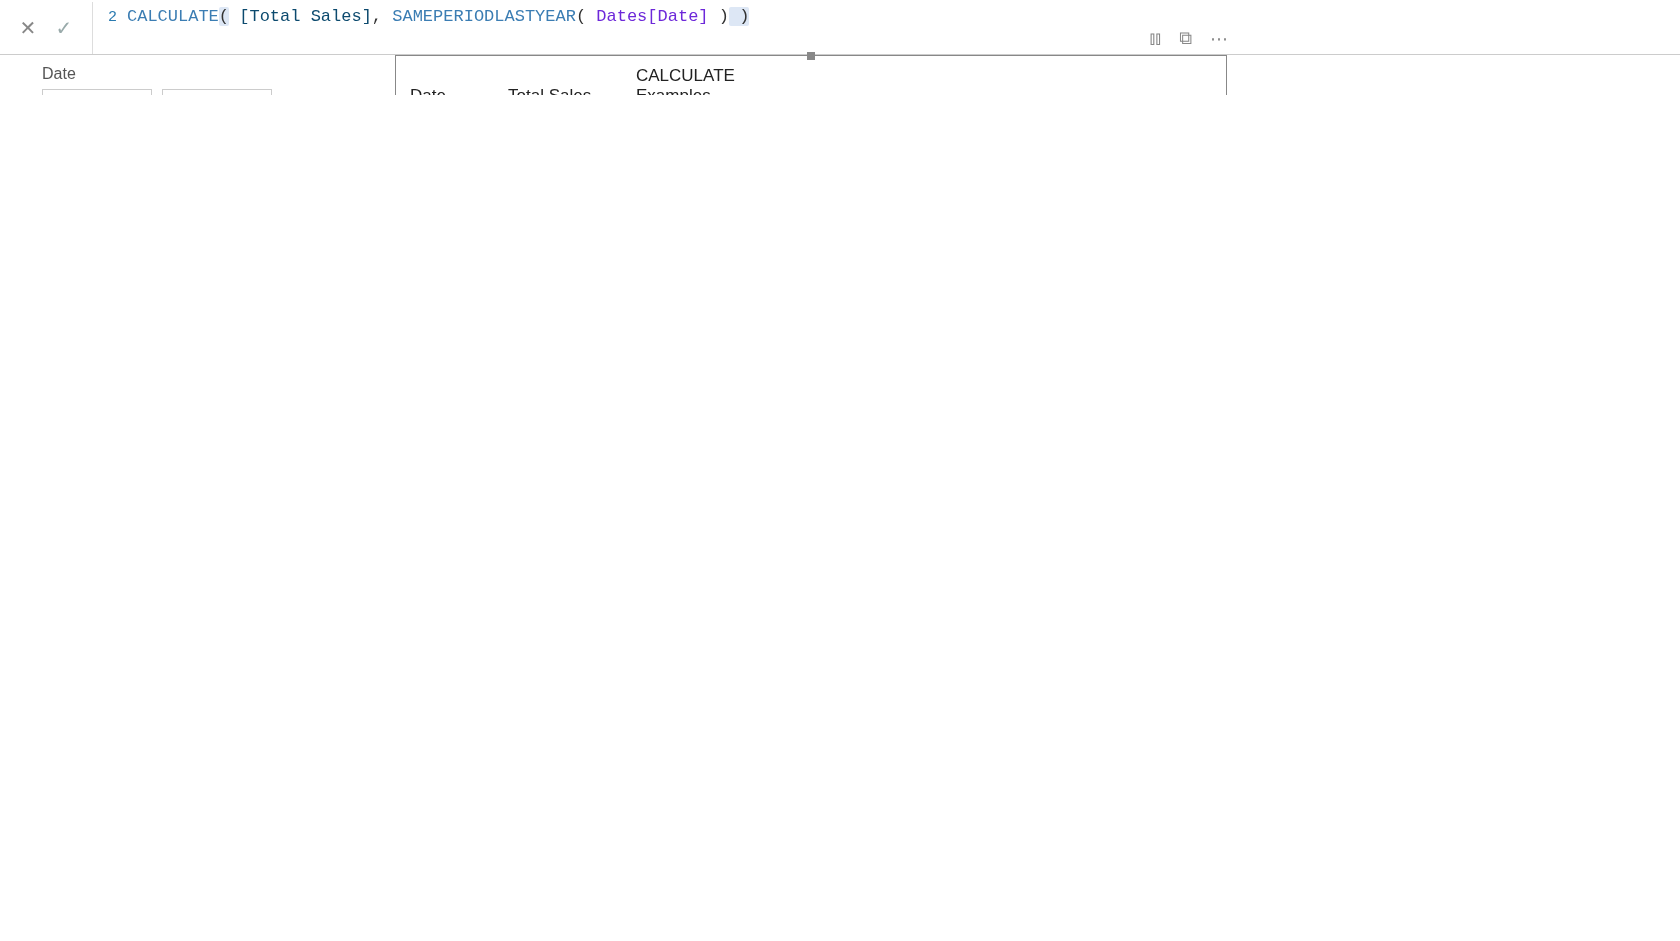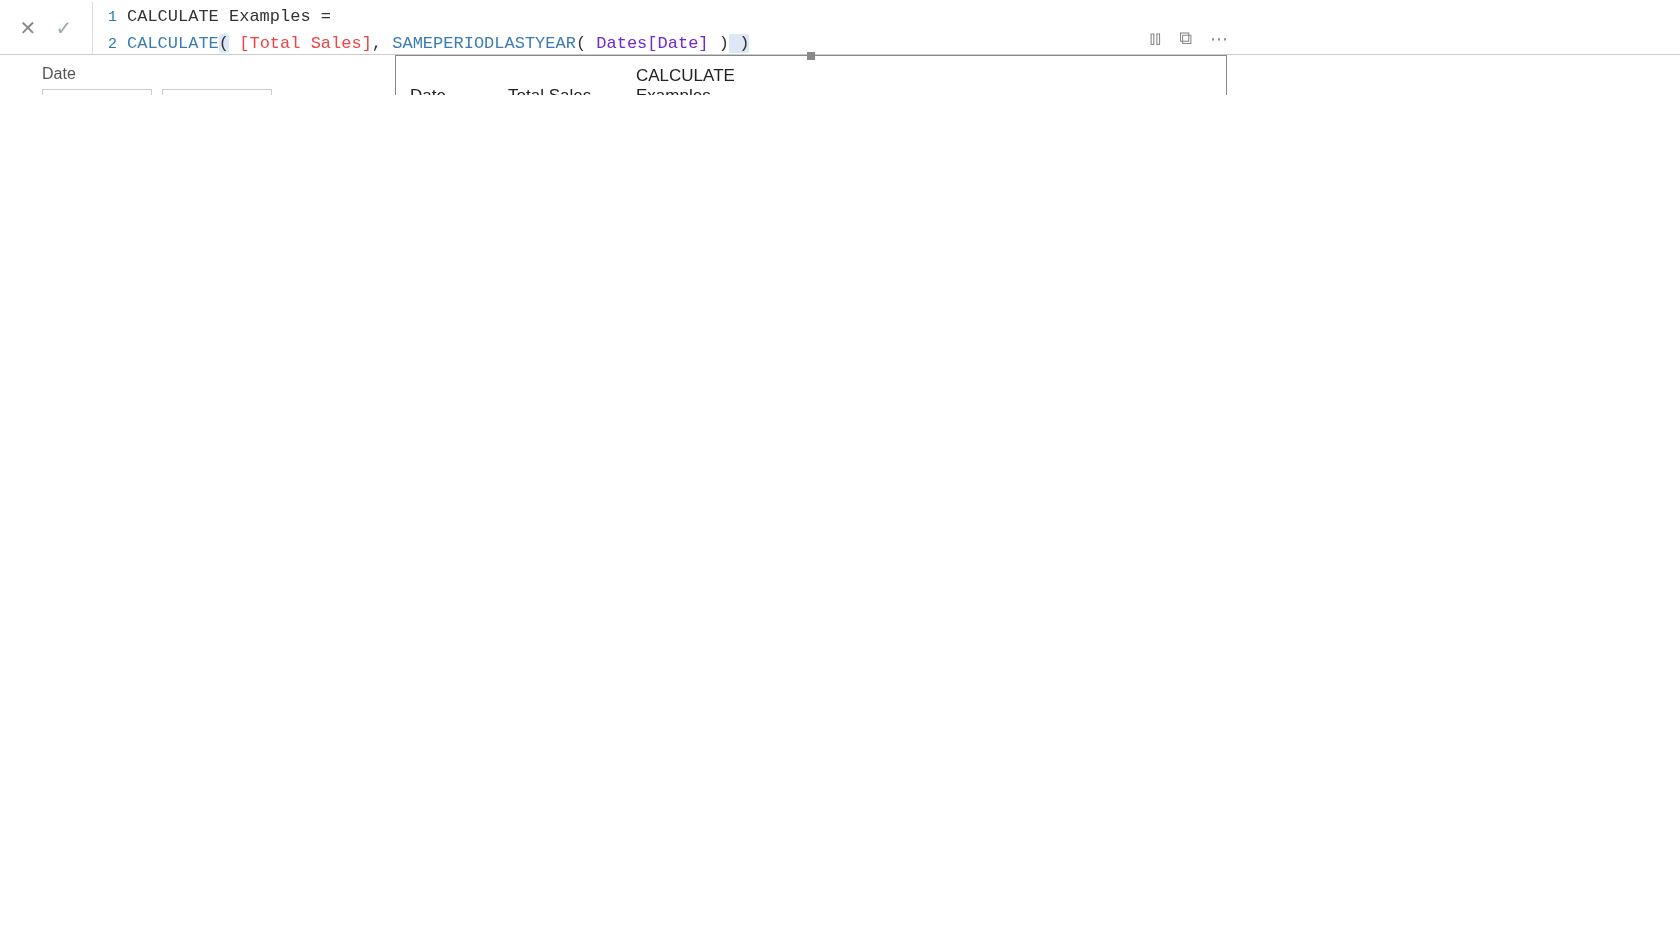--- a/index.html
+++ b/index.html
@@ -40,21 +40,21 @@
   }
   .line-num {
     display: inline-block;
     width: 20px;
     text-align: right;
     color: #2a7ab0;
     margin-right: 10px;
     font-size: 15px;
   }
   .kw { color: #3b7db3; }
-  .msr { color: #ef4444; }
+  .msr { color: #0c4a6e; }
   .pn { color: #333; }
   .col { color: #6d28d9; }
 
   .canvas {
     position: relative;
     padding: 20px 40px;
   }
   .slicer {
     position: absolute;
     left: 42px; top: 10px;
@@ -220,23 +220,20 @@
 </head>
 <body>
 
 <div class="formula-bar">
   <div class="formula-actions">
     <span class="fa-icon">✕</span>
     <span class="fa-icon" style="color:#9aa;">✓</span>
   </div>
   <div class="formula-code">
     <div>
-      <span class="line-num">1</span><span>CALCULATE Examples =</span>
-    </div>
-    <div>
       <span class="line-num">2</span><span class="kw">CALCULATE</span><span class="pn" style="background:#dde7f5;border-radius:2px;">(</span><span class="msr"> [Total Sales]</span><span class="pn">, </span><span class="kw">SAMEPERIODLASTYEAR</span><span class="pn">(</span><span class="col"> Dates[Date] </span><span class="pn">)</span><span class="pn" style="background:#dde7f5;border-radius:2px;"> )</span>
     </div>
   </div>
 </div>
 
 <div class="canvas">
 
   <div class="slicer">
     <div class="slicer-title">Date</div>
     <div class="slicer-values">

